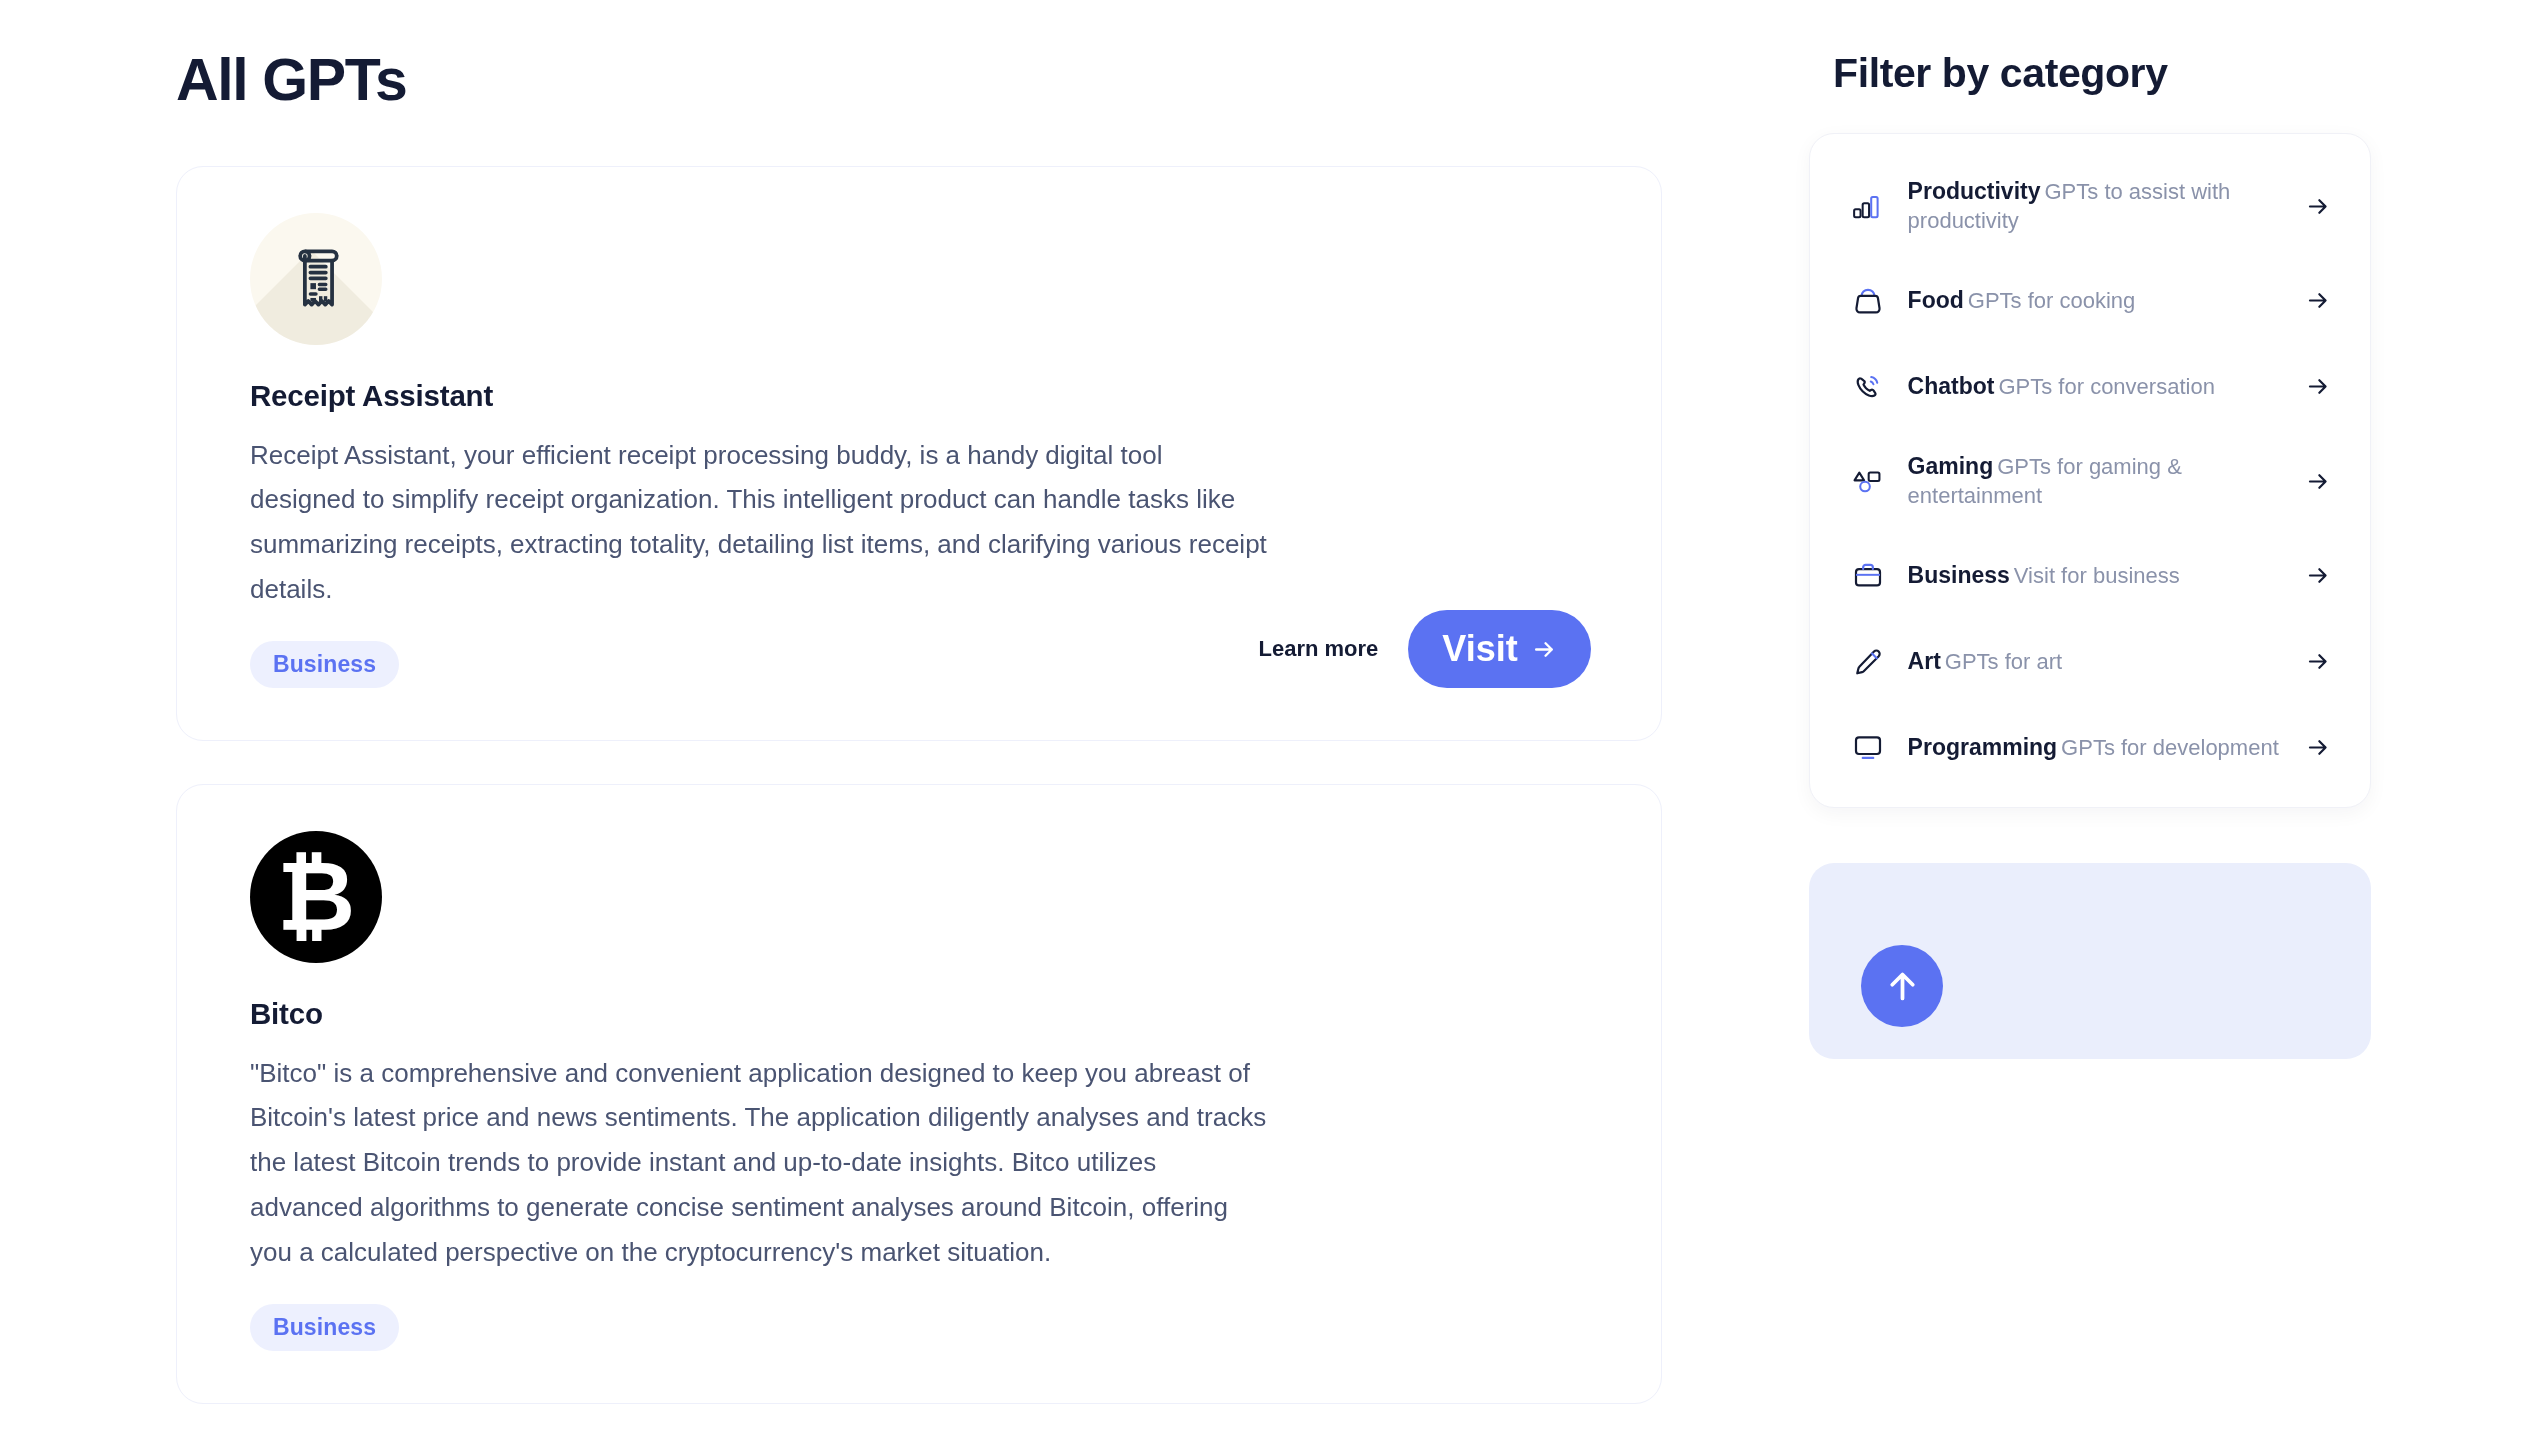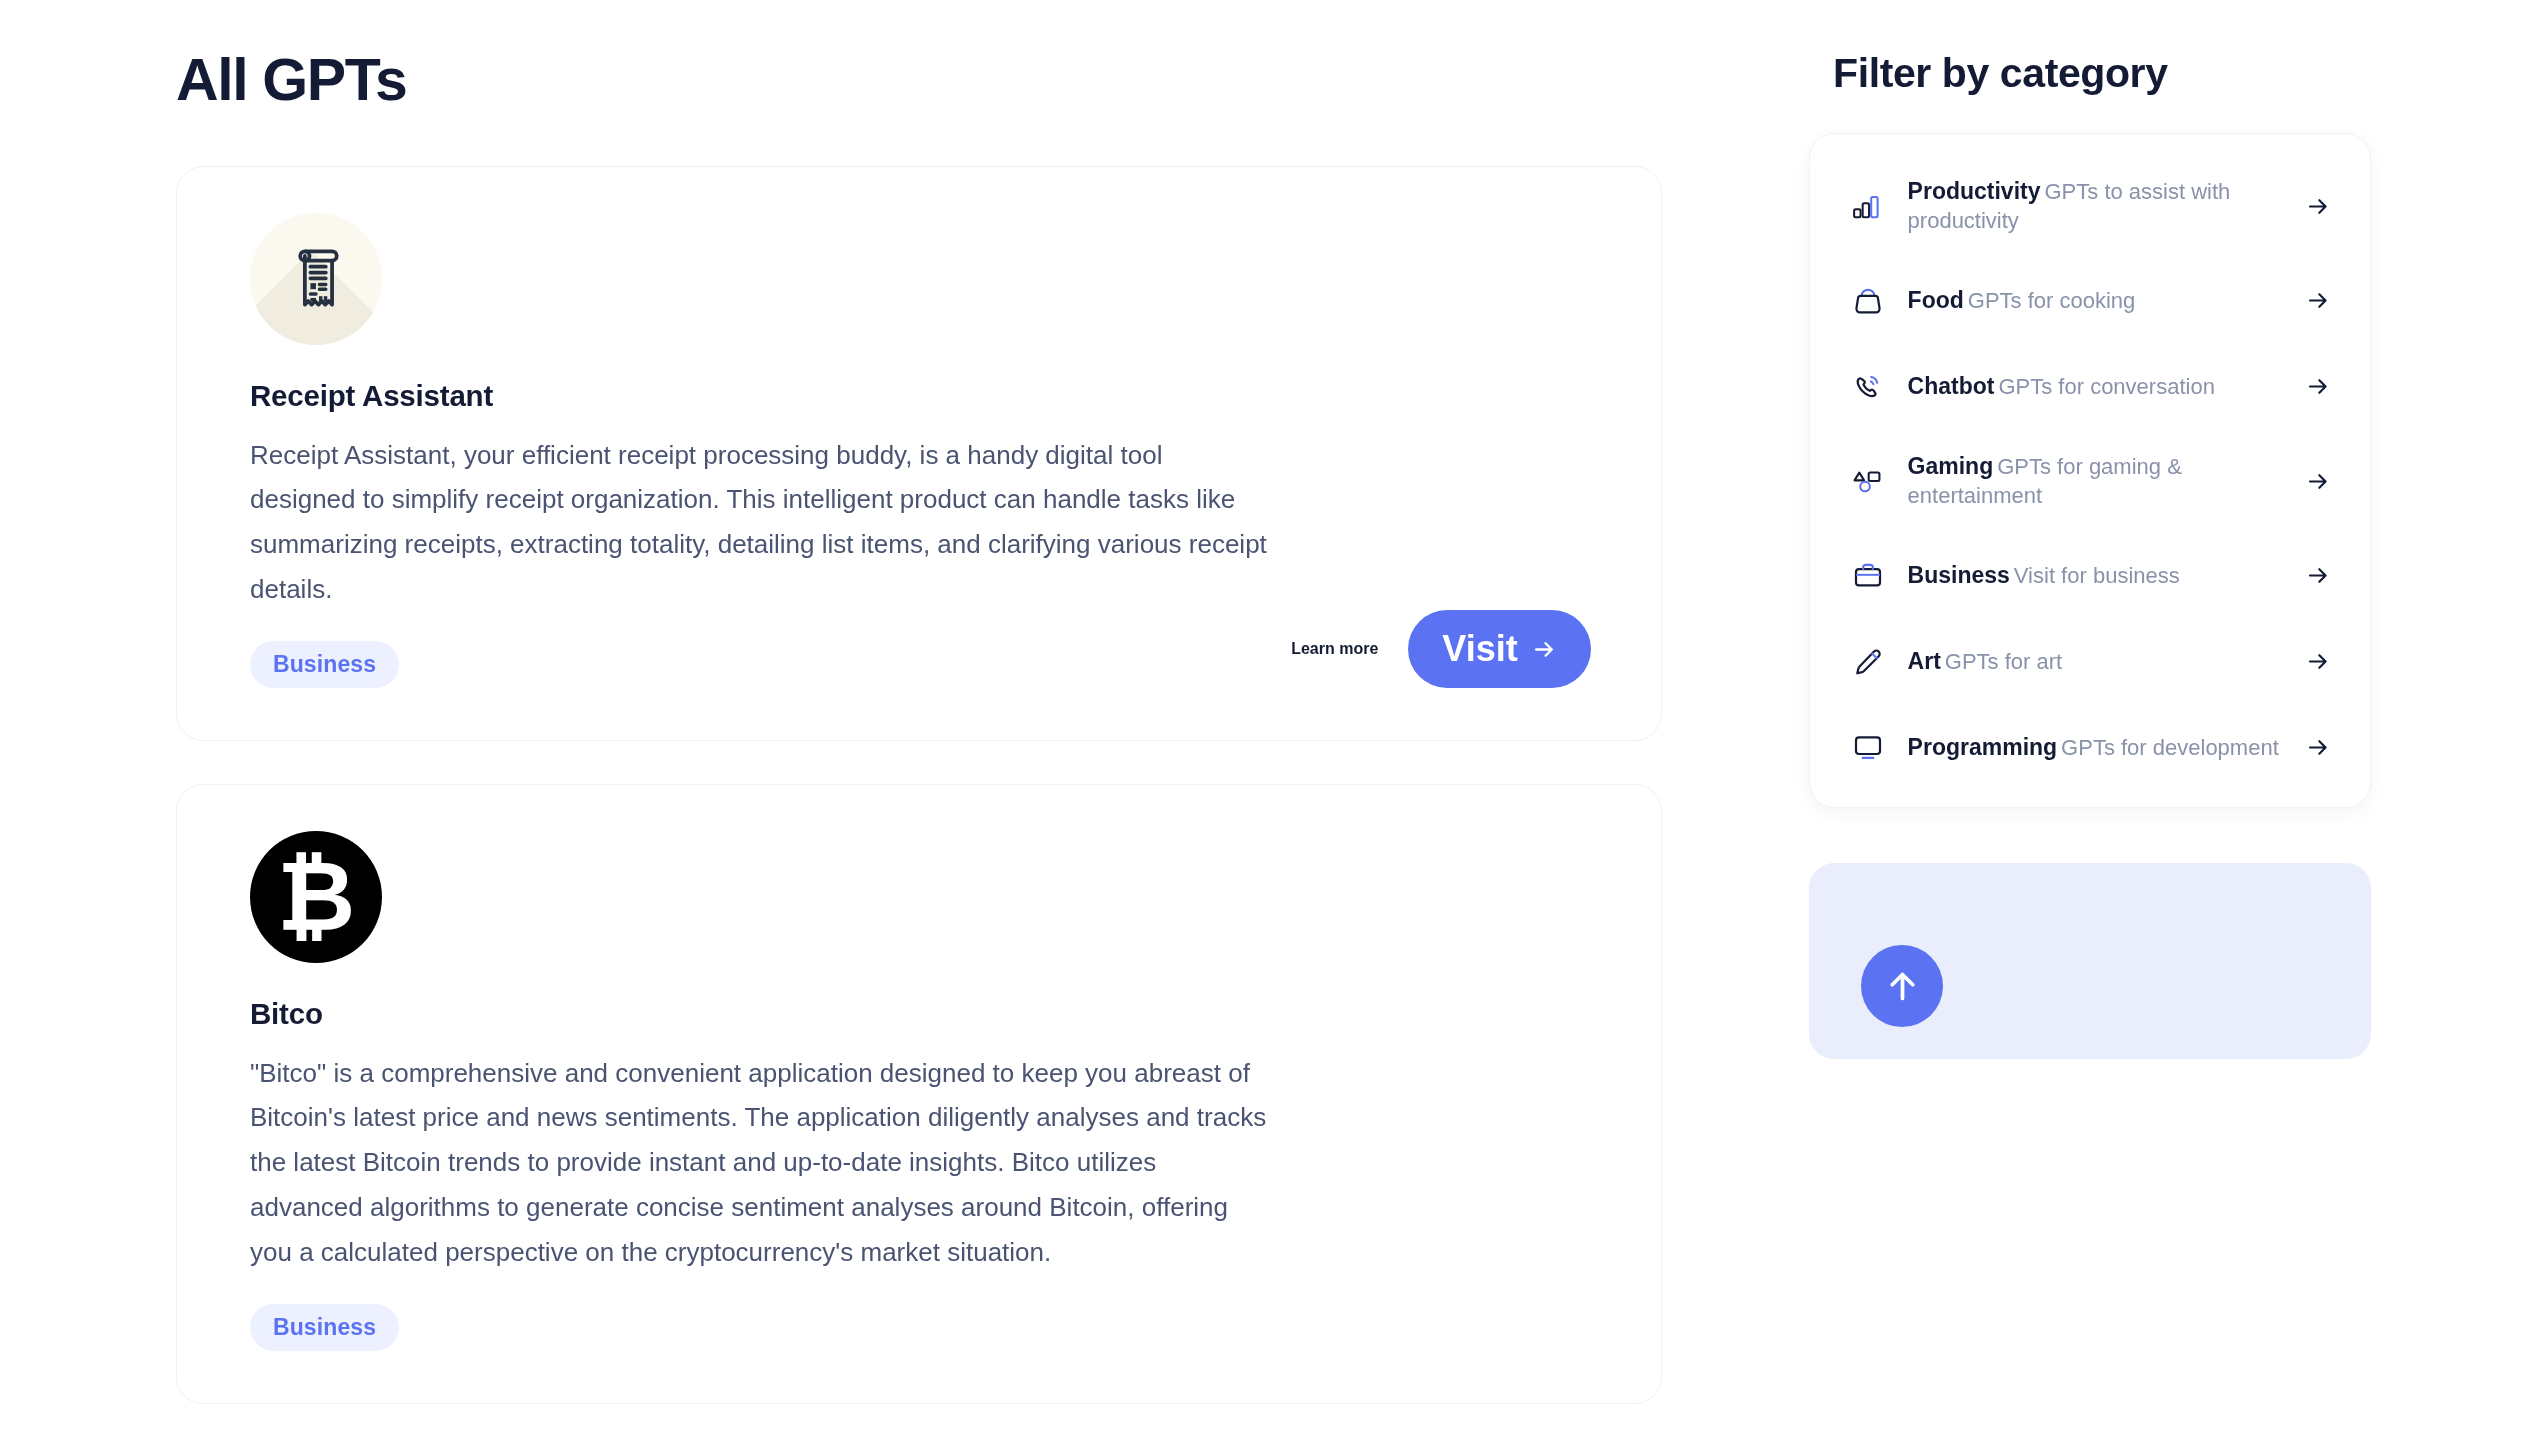--- a/index.html
+++ b/index.html
@@ -130,21 +130,21 @@
   .card-actions {
     position: absolute;
     right: 70px;
     display: flex;
     align-items: center;
     gap: 30px;
   }
   .card-actions.first  { top: 443px; }
 
   .learn-more {
-    font-size: 16px;
+    font-size: 22px;
     font-weight: 700;
     color: #141b34;
     white-space: nowrap;
     cursor: pointer;
   }
 
   .visit-btn {
     display: inline-flex;
     align-items: center;
     gap: 14.3px;

